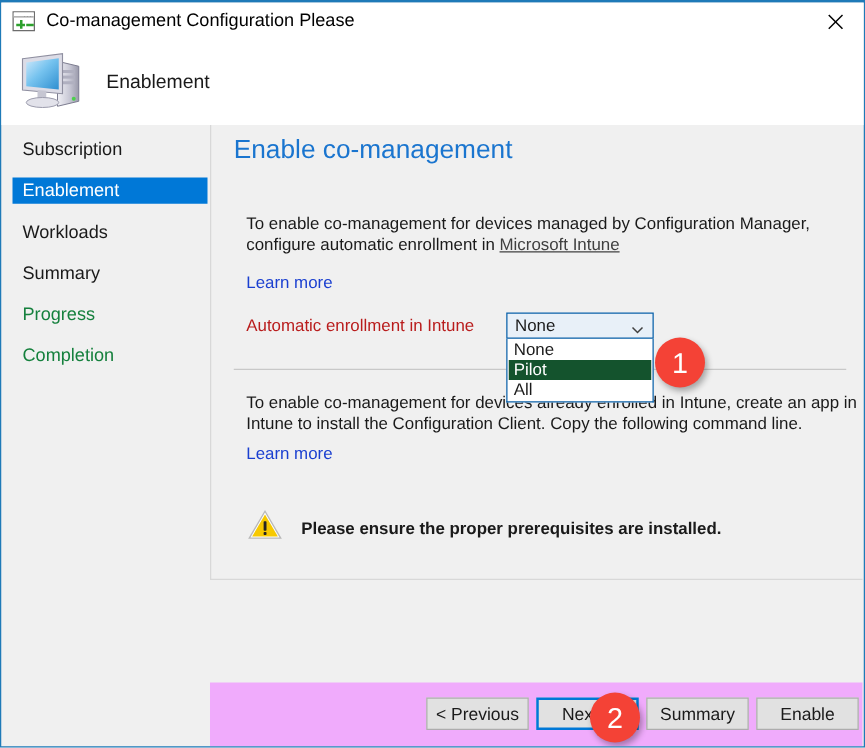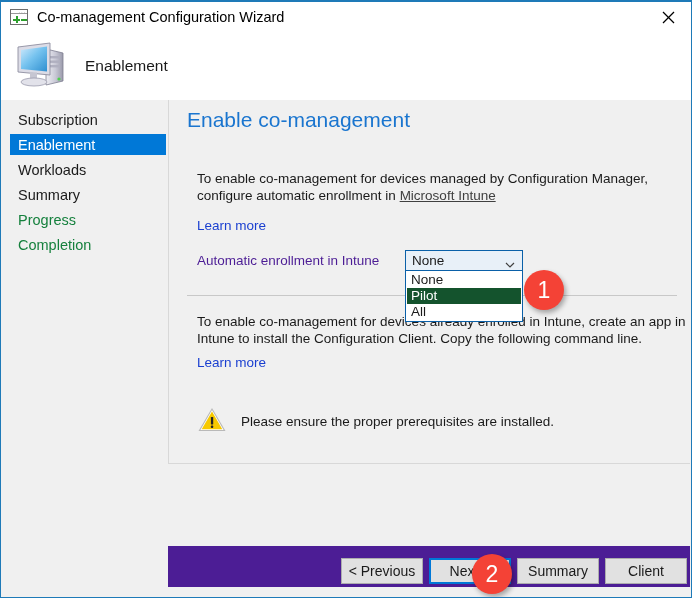--- a/index.html
+++ b/index.html
@@ -97,21 +97,21 @@
 
   
   #sidebar {
     position: absolute;
     left: 1px; top: 98px;
     width: 164px; height: 478px;
     background: #f0f0f0;
   }
   .nav-item {
     height: 21px;
-    margin: 0 0 4px 8px;
+    margin: 0 0 12px 8px;
     padding-left: 8px;
     display: flex;
     align-items: center;
     font-size: 14.5px;
     color: #1a1a1a;
     white-space: nowrap;
     cursor: default;
   }
   .nav-item.first { margin-top: 9px; }
   .nav-item.selected {
@@ -158,21 +158,21 @@
     cursor: pointer;
     white-space: nowrap;
   }
   #learn1 { left: 28px; top: 118px; }
   #learn2 { left: 28px; top: 255px; }
 
   #field-label {
     position: absolute;
     left: 28px; top: 153px;
     font-size: 13.5px;
-    color: #4c1d95;
+    color: #b91c1c;
     white-space: nowrap;
   }
 
   #divider {
     position: absolute;
     left: 18px; top: 195px;
     width: 490px; height: 1px;
     background: #c8c8c8;
   }
 
@@ -229,28 +229,29 @@
     position: absolute;
     left: 28px; top: 306px;
     display: flex;
     align-items: center;
   }
   #warning-text {
     margin-left: 14px;
     font-size: 13.5px;
     color: #1a1a1a;
     white-space: nowrap;
+    font-weight: bold;
   }
 
   
   #buttonbar {
     position: absolute;
     left: 167px; top: 544px;
-    width: 522px; height: 41px;
-    background: #4c1d95;
+    width: 522px; height: 51px;
+    background: #f0abfc;
   }
   .btn {
     position: absolute;
     top: 12px;
     height: 26px;
     background: #e1e1e1;
     border: 1px solid #adadad;
     font-size: 14px;
     color: #1a1a1a;
     font-family: "Liberation Sans", sans-serif;
@@ -291,21 +292,21 @@
 
 <div id="window">
 
   <div id="titlebar">
     <div id="titlebar-icon">
       <div class="tb-bar"></div>
       <div class="tb-dots">···</div>
       <div class="tb-plus"></div>
       <div class="tb-minus"></div>
     </div>
-    <div id="titlebar-title">Co-management Configuration Wizard</div>
+    <div id="titlebar-title">Co-management Configuration Please</div>
     <div id="titlebar-close">
       <svg width="13" height="13" viewBox="0 0 13 13">
         <line x1="1" y1="1" x2="12" y2="12" stroke="#000" stroke-width="1.2"></line>
         <line x1="12" y1="1" x2="1" y2="12" stroke="#000" stroke-width="1.2"></line>
       </svg>
     </div>
   </div>
 
   <div id="header">
     <div id="header-icon">
@@ -392,19 +393,19 @@
       </span>
       <span id="warning-text">Please ensure the proper prerequisites are installed.</span>
     </div>
 
   </div>
 
   <div id="buttonbar">
     <div class="btn" id="btn-previous">&lt; Previous</div>
     <div class="btn" id="btn-next">Next &gt;</div>
     <div class="btn" id="btn-summary">Summary</div>
-    <div class="btn" id="btn-cancel">Client</div>
+    <div class="btn" id="btn-cancel">Enable</div>
   </div>
 
   <div class="badge" id="badge-1">1</div>
   <div class="badge" id="badge-2">2</div>
 
 </div>
 
 </body></html>

